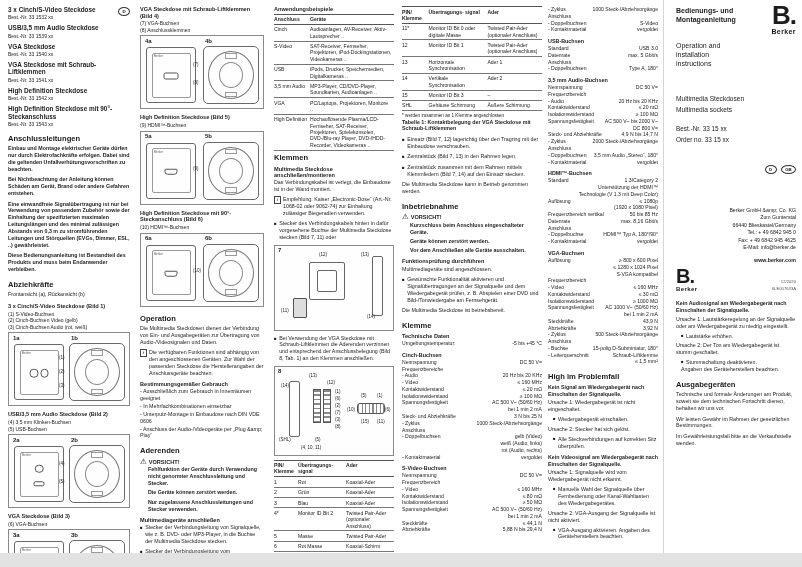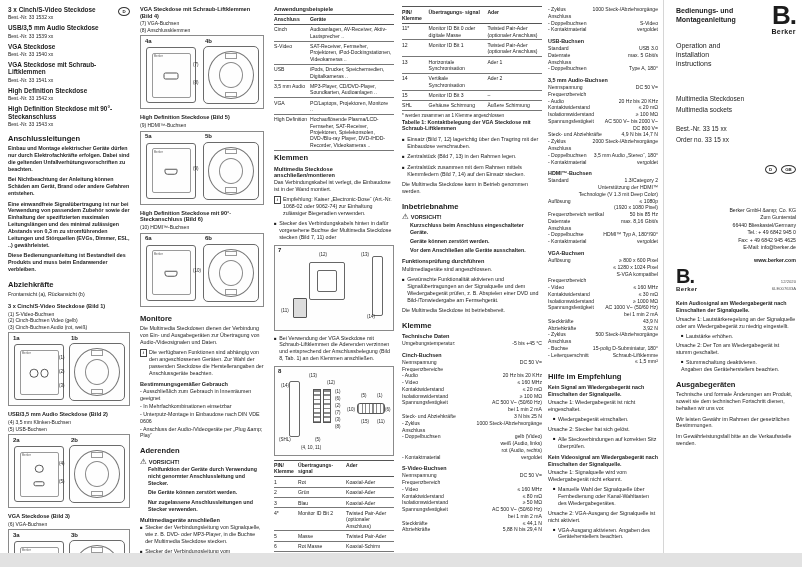--- a/index.html
+++ b/index.html
@@ -256,21 +256,21 @@
       <div class="fb">
           <div class="ring"></div>
           <div class="hub"></div>
           <div class="slot" style="top:6px"></div>
           <div class="slot" style="bottom:6px"></div>
         </div>
       <span class="co" style="left:52px;top:34px">(10)</span>
     </div>
   </div>
 
-  <div class="h1">Monitore</div>
+  <div class="h1">Operation</div>
   <div class="p">Die Multimedia Steckdosen dienen der Verbindung von Ein- und Ausgabegeräten zur Übertragung von Audio-/Videosignalen und Daten.</div>
   <div class="ip">
       <span class="ii">i</span>
       <span>Die verfügbaren Funktionen sind abhängig von den angeschlossenen Geräten. Zur Wahl der passenden Steckdose die Herstellerangaben der Anschlussgeräte beachten.</span>
     </div>
   <div class="h2">Bestimmungsgemäßer Gebrauch</div>
   <div class="p" style="margin-bottom:1px">- Ausschließlich zum Gebrauch in Innenräumen geeignet</div>
   <div class="p" style="margin-bottom:1px">- In Mehrfachkombinationen einsetzbar</div>
   <div class="p" style="margin-bottom:1px">- Unterputz-Montage in Einbaudose nach DIN VDE 0606</div>
   <div class="p">- Anschluss der Audio-/Videogeräte per „Plug &amp;amp; Play“</div>
@@ -799,21 +799,21 @@
     </div>
   <div class="sp">
       <span>- Leiterquerschnitt</span>
       <span class="v">Schraub-Liftklemme</span>
     </div>
   <div class="sp">
       <span></span>
       <span class="v">≤ 1,5 mm²</span>
     </div>
 
-  <div class="h1">Hilfe im Empfehlung</div>
+  <div class="h1">High im Problemfall</div>
   <div class="pb" style="margin-bottom:2px">Kein Signal am Wiedergabegerät nach Einschalten der Signalquelle.</div>
   <div class="hp">Ursache 1: Wiedergabegerät ist nicht eingeschaltet.</div>
   <div class="hb">
       <span class="sq">■</span>
       <span>Wiedergabegerät einschalten.</span>
     </div>
   <div class="hp">Ursache 2: Stecker hat sich gelöst.</div>
   <div class="hb">
       <span class="sq">■</span>
       <span>Alle Steckverbindungen auf korrekten Sitz überprüfen.</span>

